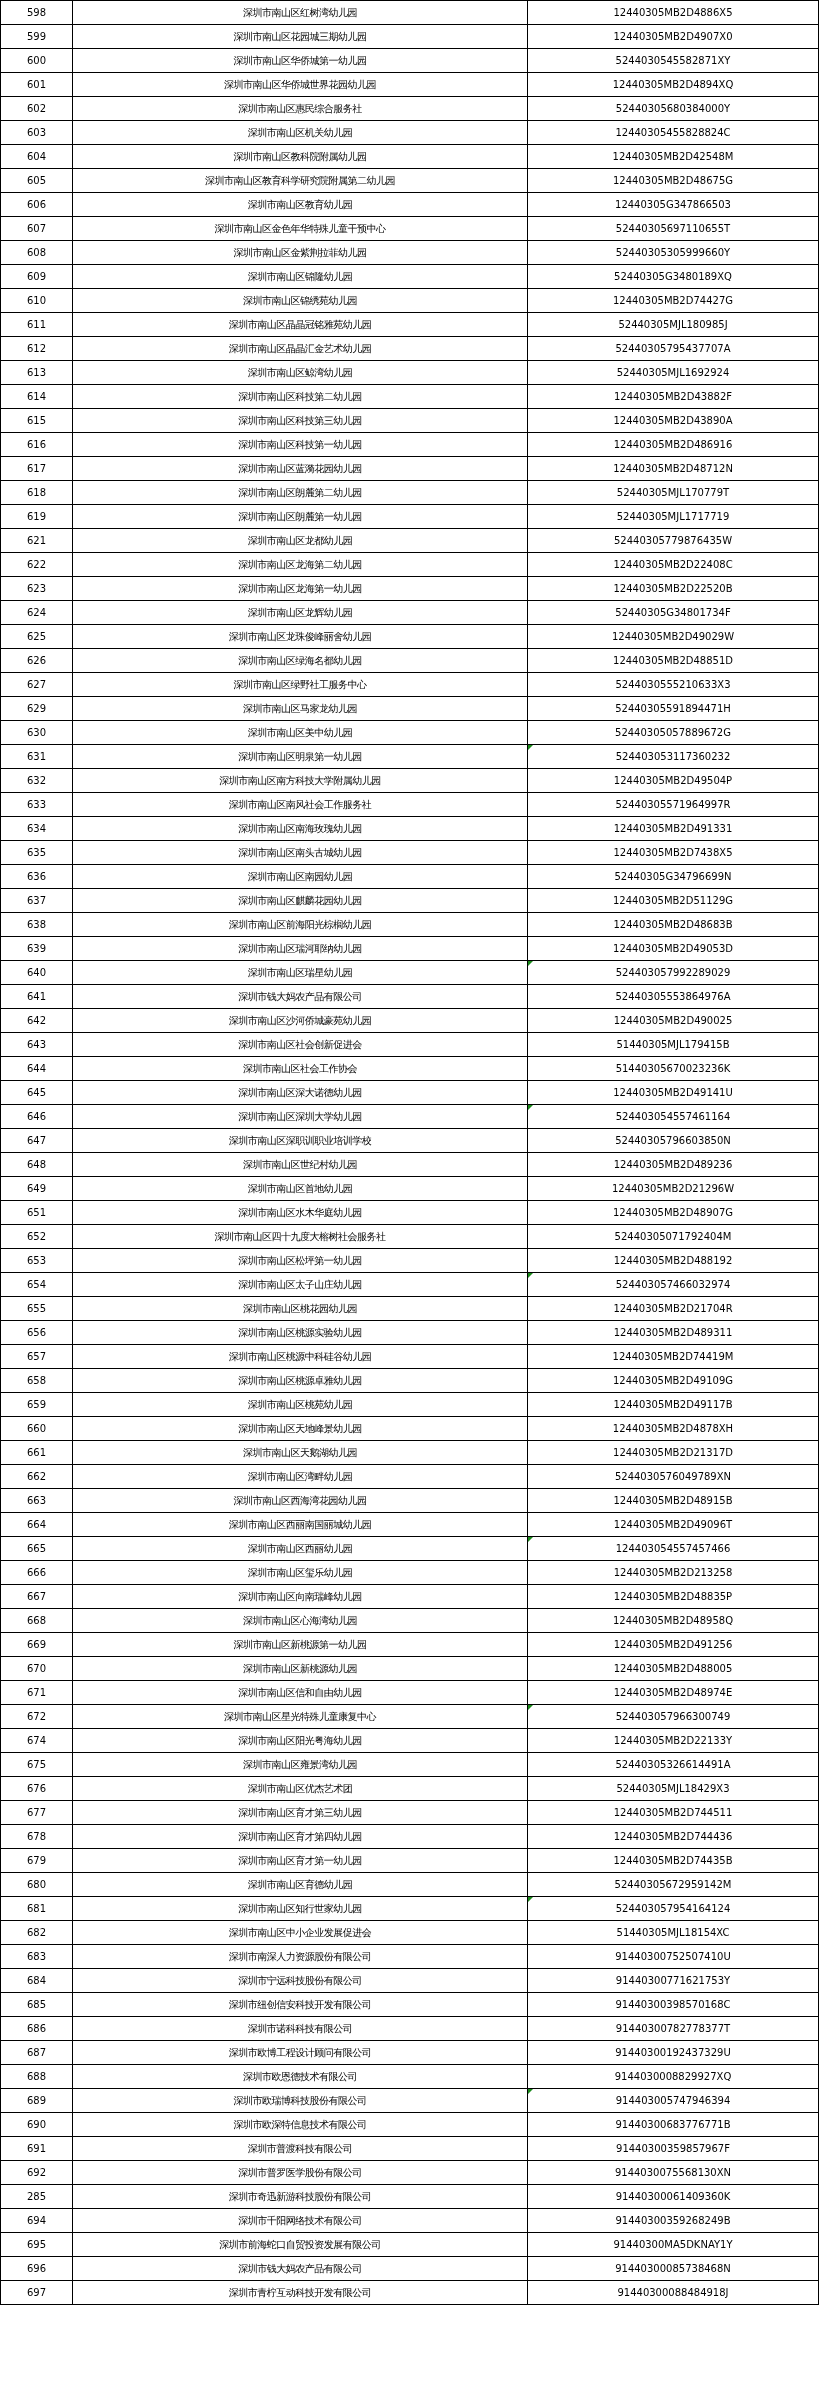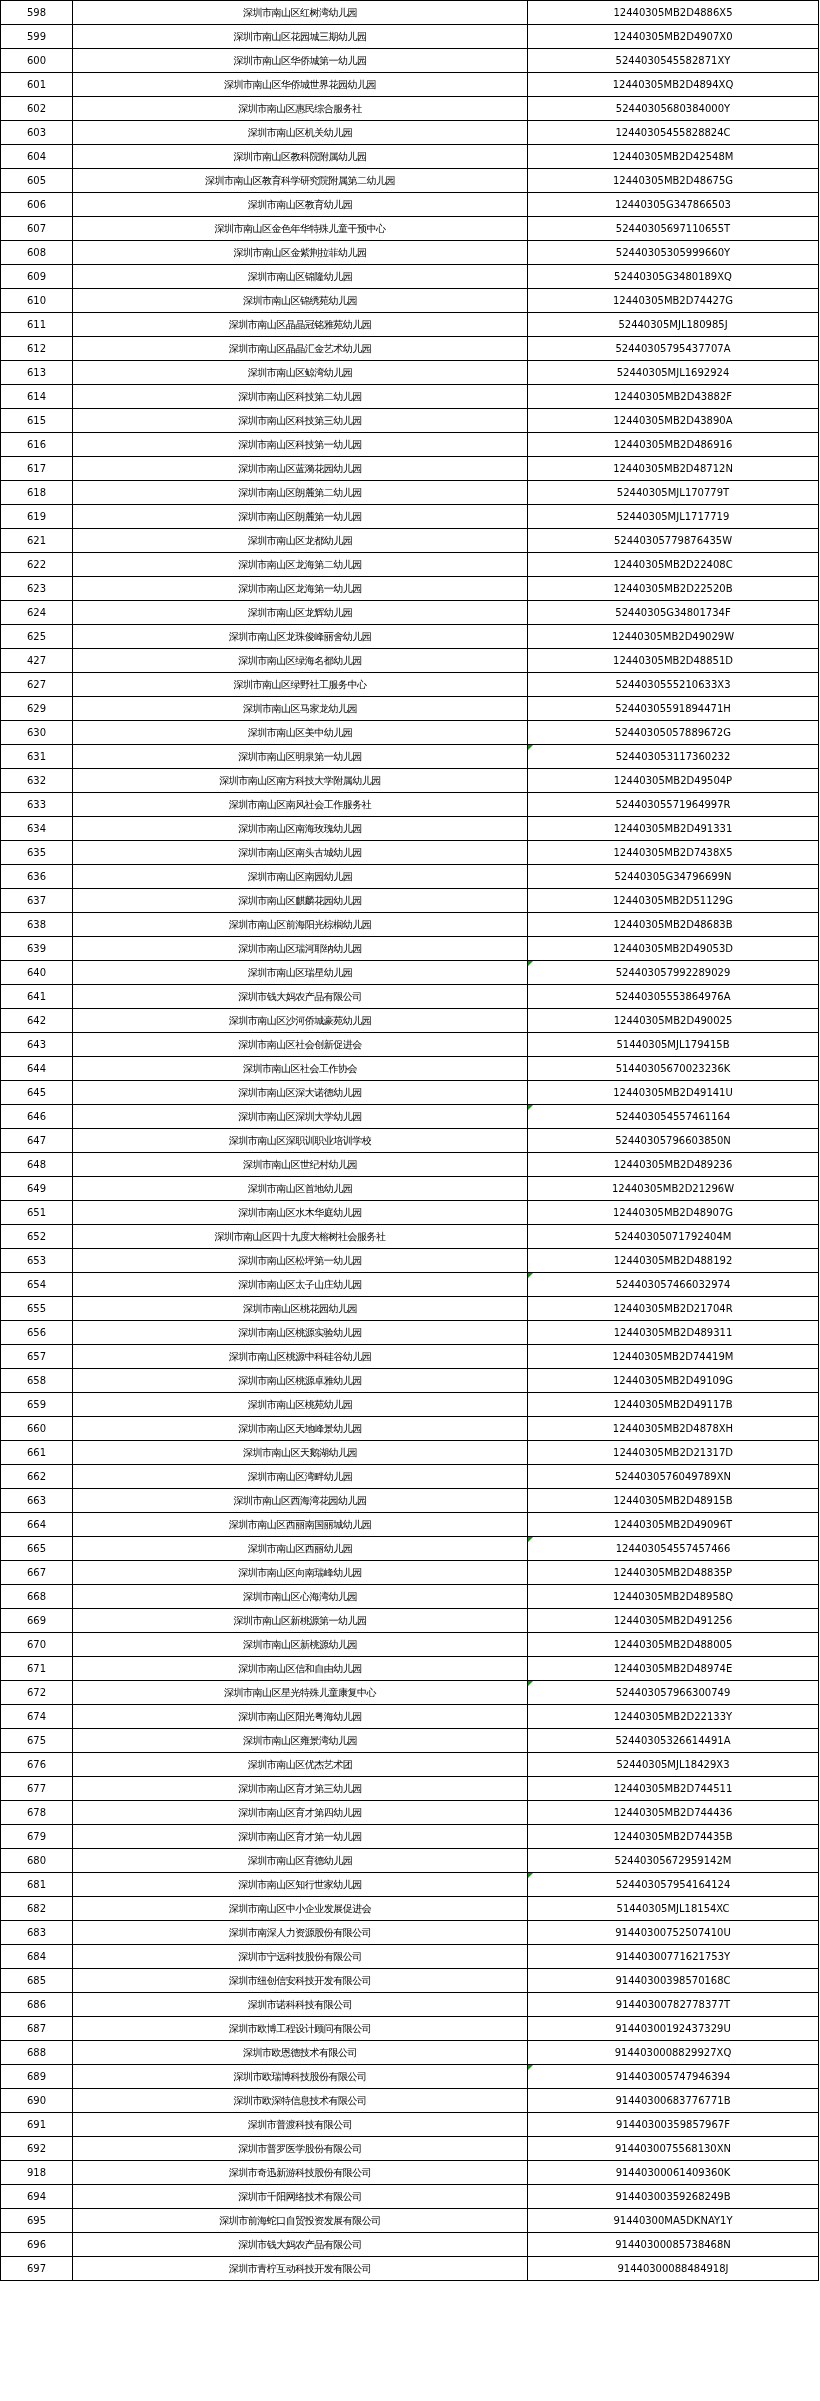--- a/index.html
+++ b/index.html
@@ -169,21 +169,21 @@
         <td class="c-no">624</td>
         <td class="c-name">深圳市南山区龙辉幼儿园</td>
         <td class="c-code">52440305G34801734F</td>
       </tr>
       <tr>
         <td class="c-no">625</td>
         <td class="c-name">深圳市南山区龙珠俊峰丽舍幼儿园</td>
         <td class="c-code">12440305MB2D49029W</td>
       </tr>
       <tr>
-        <td class="c-no">427</td>
+        <td class="c-no">626</td>
         <td class="c-name">深圳市南山区绿海名都幼儿园</td>
         <td class="c-code">12440305MB2D48851D</td>
       </tr>
       <tr>
         <td class="c-no">627</td>
         <td class="c-name">深圳市南山区绿野社工服务中心</td>
         <td class="c-code">5244030555210633X3</td>
       </tr>
       <tr>
         <td class="c-no">629</td>
@@ -359,20 +359,25 @@
         <td class="c-no">664</td>
         <td class="c-name">深圳市南山区西丽南国丽城幼儿园</td>
         <td class="c-code">12440305MB2D49096T</td>
       </tr>
       <tr>
         <td class="c-no">665</td>
         <td class="c-name">深圳市南山区西丽幼儿园</td>
         <td class="c-code flag">124403054557457466</td>
       </tr>
       <tr>
+        <td class="c-no">666</td>
+        <td class="c-name">深圳市南山区玺乐幼儿园</td>
+        <td class="c-code">12440305MB2D213258</td>
+      </tr>
+      <tr>
         <td class="c-no">667</td>
         <td class="c-name">深圳市南山区向南瑞峰幼儿园</td>
         <td class="c-code">12440305MB2D48835P</td>
       </tr>
       <tr>
         <td class="c-no">668</td>
         <td class="c-name">深圳市南山区心海湾幼儿园</td>
         <td class="c-code">12440305MB2D48958Q</td>
       </tr>
       <tr>
@@ -484,21 +489,21 @@
         <td class="c-no">691</td>
         <td class="c-name">深圳市普渡科技有限公司</td>
         <td class="c-code">91440300359857967F</td>
       </tr>
       <tr>
         <td class="c-no">692</td>
         <td class="c-name">深圳市普罗医学股份有限公司</td>
         <td class="c-code">9144030075568130XN</td>
       </tr>
       <tr>
-        <td class="c-no">918</td>
+        <td class="c-no">285</td>
         <td class="c-name">深圳市奇迅新游科技股份有限公司</td>
         <td class="c-code">91440300061409360K</td>
       </tr>
       <tr>
         <td class="c-no">694</td>
         <td class="c-name">深圳市千阳网络技术有限公司</td>
         <td class="c-code">91440300359268249B</td>
       </tr>
       <tr>
         <td class="c-no">695</td>

